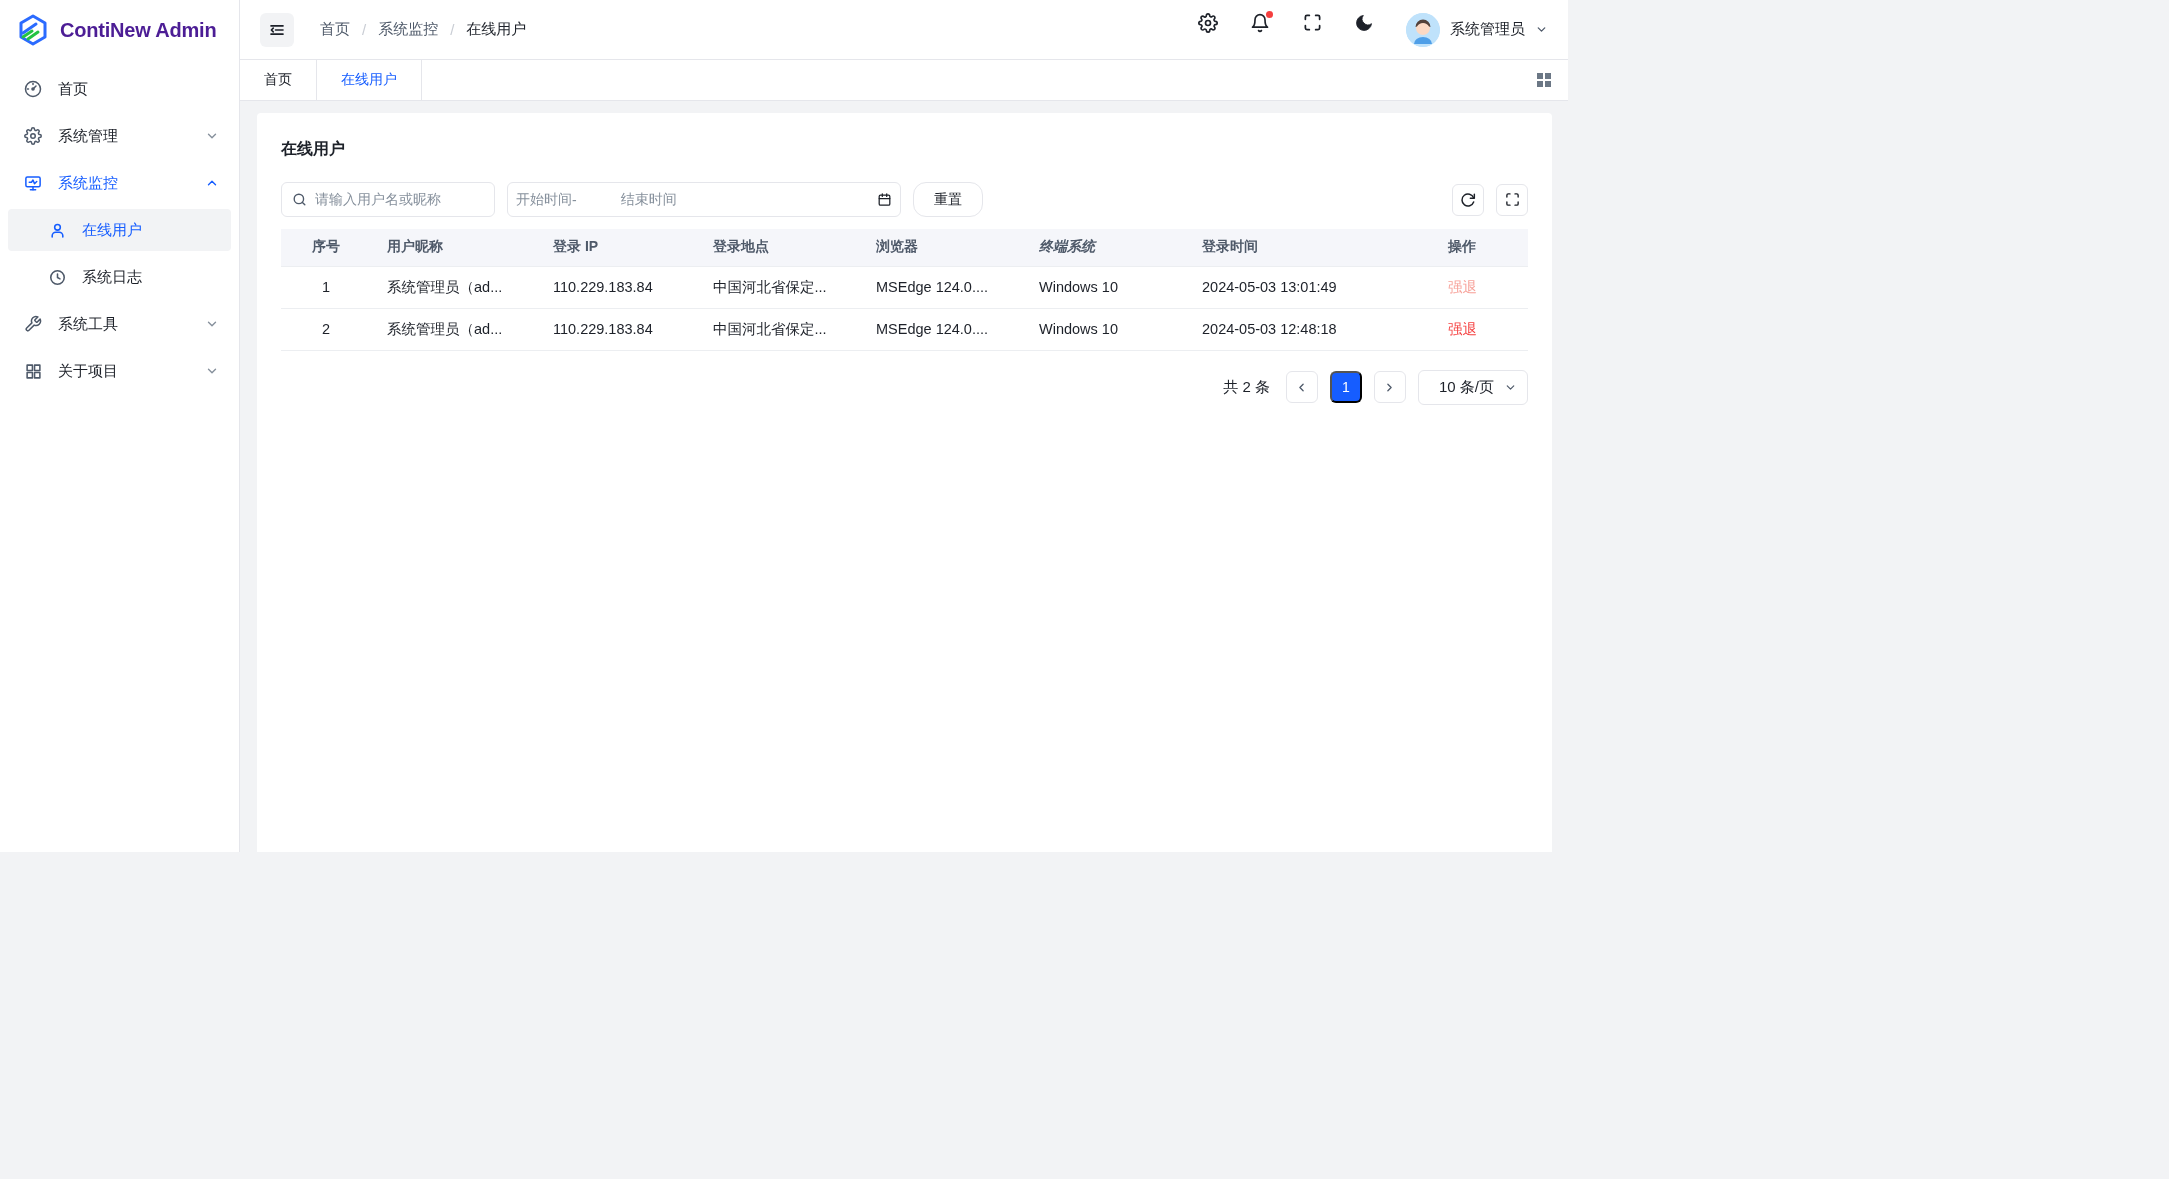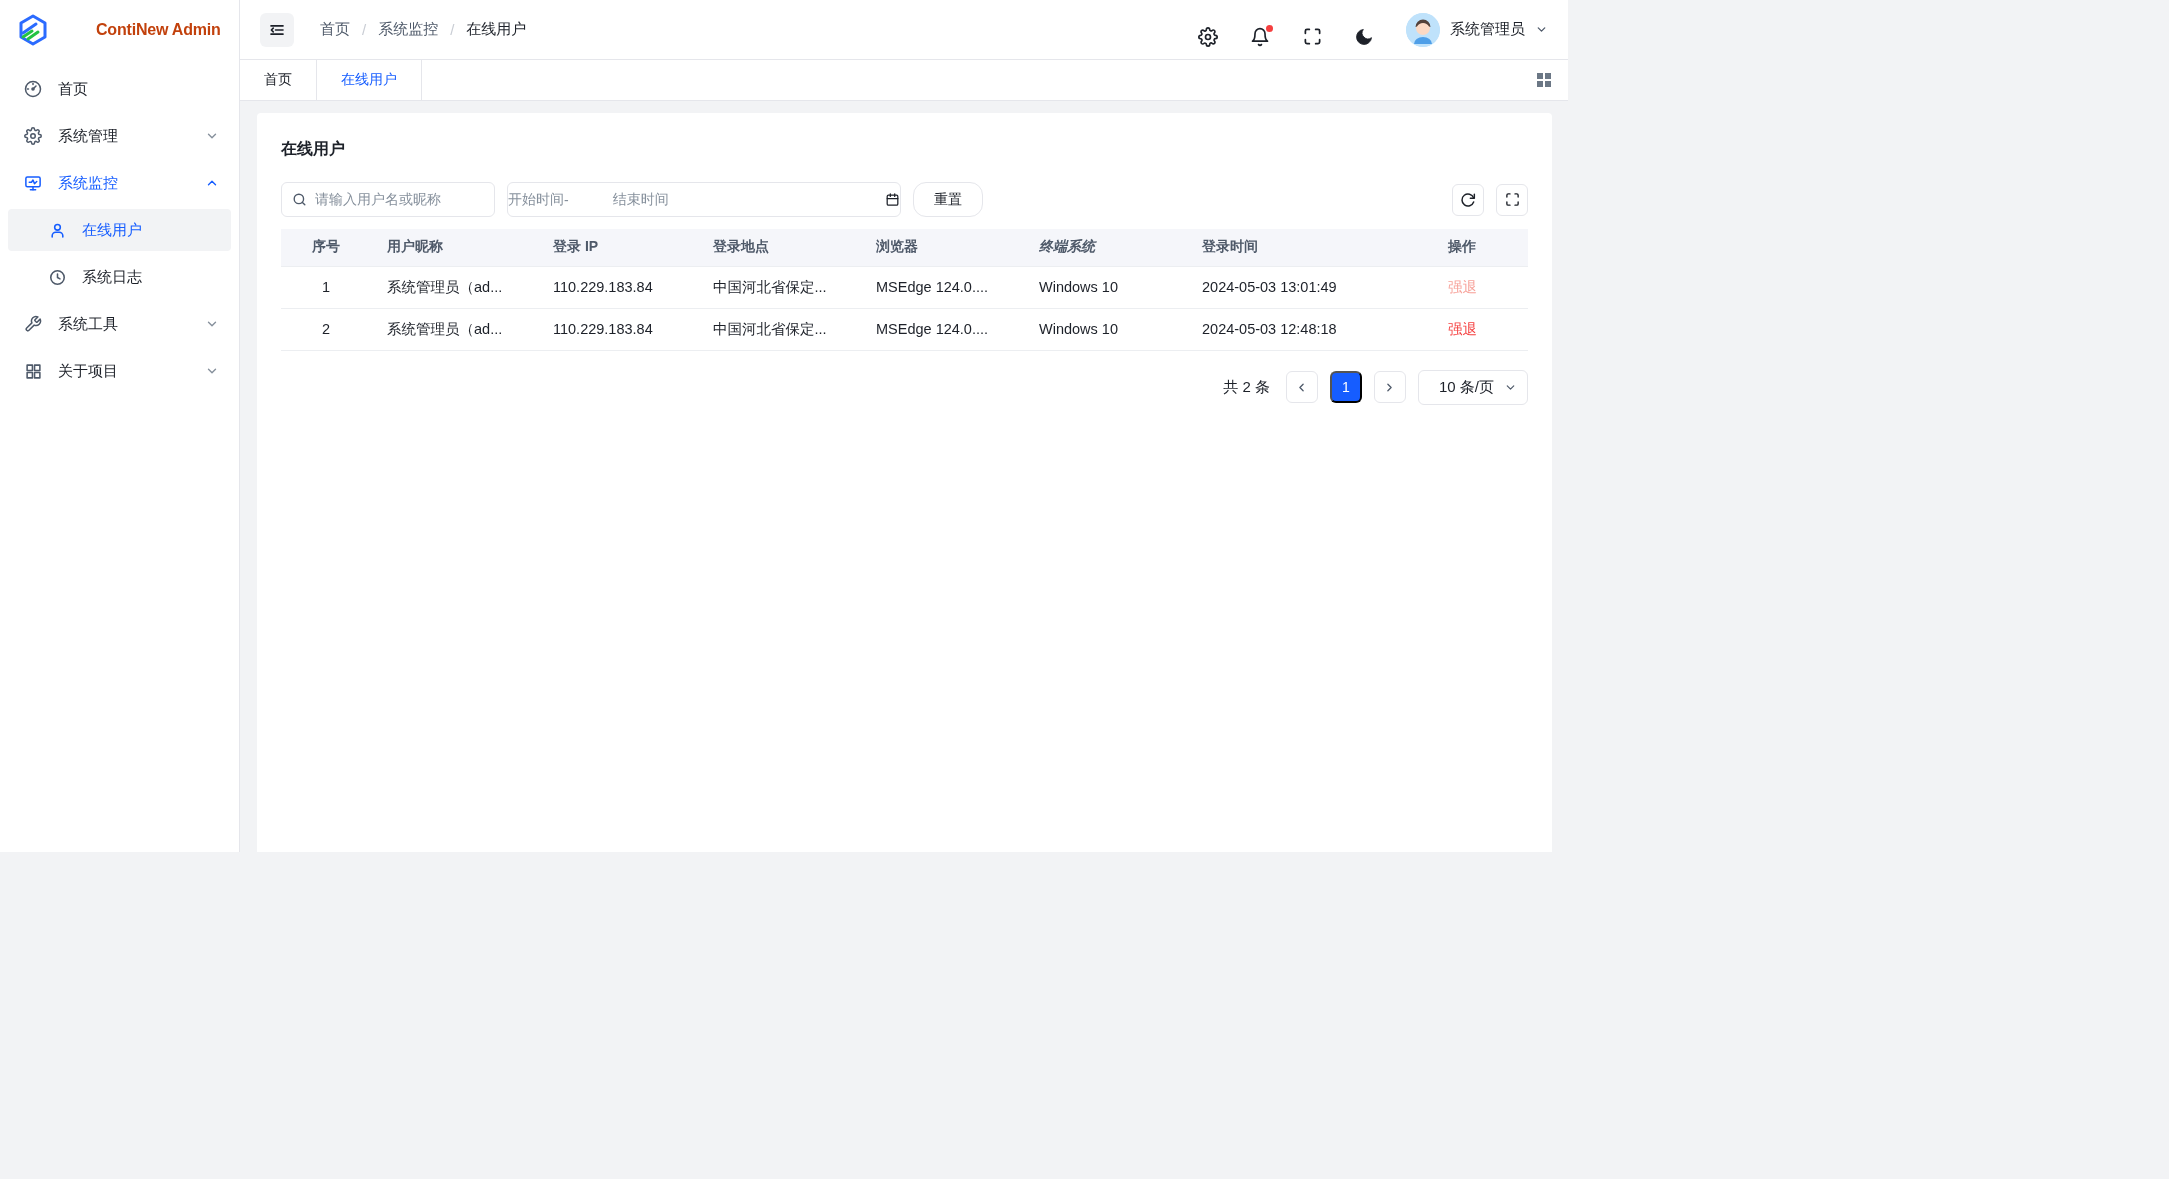--- a/index.html
+++ b/index.html
@@ -3,21 +3,21 @@
 <meta charset="utf-8">
 <style>
   * { margin:0; padding:0; box-sizing:border-box; }
   html,body { width:1568px; height:852px; overflow:hidden; background:#f2f3f5;
     font-family:"Liberation Sans","DejaVu Sans",sans-serif; color:#1d2129; font-size:14px; }
   .app { display:flex; width:100%; height:100%; }
 
   
   .sidebar { width:240px; min-width:240px; height:100%; background:#fff; border-right:1px solid #e5e6eb; display:flex; flex-direction:column; }
   .logo-row { height:60px; display:flex; align-items:center; padding-left:16px; gap:10px; }
-  .logo-title { font-size:16px; font-weight:700; color:#c2410c; letter-spacing:-0.2px; white-space:nowrap;margin-left:36px; }
+  .logo-title { font-size:20px; font-weight:700; color:#4c1d95; letter-spacing:-0.2px; white-space:nowrap; }
   .side-nav { padding:8px 0 0 0; }
   .menu-item { height:42px; margin:0 8px 5px 8px; border-radius:4px; display:flex; align-items:center; padding:0 12px 0 16px; cursor:pointer; color:#1d2129; }
   .menu-item .mi-icon { width:18px; height:18px; display:flex; align-items:center; justify-content:center; color:#4e5969; }
   .menu-item .mi-label { margin-left:16px; font-size:15px; flex:1; }
   .menu-item .mi-caret { color:#86909c; display:flex; align-items:center; }
   .menu-item.active-parent, .menu-item.active-parent .mi-icon, .menu-item.active-parent .mi-caret { color:#165dff; }
   .submenu-item { height:42px; margin:0 8px 5px 8px; border-radius:4px; display:flex; align-items:center; padding:0 12px 0 40px; cursor:pointer; }
   .submenu-item .mi-icon { width:18px; height:18px; display:flex; align-items:center; justify-content:center; color:#4e5969; }
   .submenu-item .mi-label { margin-left:16px; font-size:15px; }
   .submenu-item.active { background:#f2f3f5; }
@@ -25,21 +25,21 @@
 
   
   .main { flex:1; display:flex; flex-direction:column; min-width:0; }
 
   .topbar { height:60px; background:#fff; display:flex; align-items:center; padding:0 20px 0 20px; border-bottom:1px solid #e5e6eb; }
   .collapse-btn { width:34px; height:34px; border-radius:6px; background:#f2f3f5; border:none; display:flex; align-items:center; justify-content:center; color:#1d2129; cursor:pointer; }
   .breadcrumb { display:flex; align-items:center; margin-left:26px; gap:12px; font-size:15px; }
   .bc-item { color:#4e5969; cursor:pointer; }
   .bc-sep { color:#c9cdd4; }
   .bc-item.current { color:#1d2129; cursor:default; }
-  .topbar-right { margin-left:auto; display:flex; align-items:flex-end; gap:32px; }
+  .topbar-right { margin-left:auto; display:flex; align-items:flex-start; gap:32px; }
   .tb-icon { width:20px; height:20px; display:flex; align-items:center; justify-content:center; color:#1d2129; cursor:pointer; position:relative; }
   .badge-dot { position:absolute; top:-2px; right:-3px; width:7px; height:7px; border-radius:50%; background:#f53f3f; }
   .user-chip { display:flex; align-items:center; gap:10px; cursor:pointer; }
   .avatar { width:34px; height:34px; border-radius:50%; overflow:hidden; background:#bfe2fb; }
   .user-name { font-size:15px; color:#1d2129; }
   .user-caret { color:#4e5969; display:flex; }
 
   .tabbar { height:41px; background:#fff; border-bottom:1px solid #e5e6eb; display:flex; align-items:stretch; }
   .tab { padding:0 24px; display:flex; align-items:center; font-size:14px; color:#1d2129; border-right:1px solid #e5e6eb; cursor:pointer; background:#fff; }
   .tab.active { color:#165dff; }
@@ -48,21 +48,21 @@
 
   
   .content { flex:1; background:#f2f3f5; padding:12px 16px 0 17px; overflow:hidden; }
   .card { background:#fff; border-radius:4px; height:110%; padding:26px 24px 0 24px; }
   .card-title { font-size:16px; font-weight:700; color:#1d2129; }
 
   .toolbar { display:flex; align-items:center; margin-top:22px; gap:12px; }
   .search-box { width:214px; height:35px; border:1px solid #e5e6eb; border-radius:6px; display:flex; align-items:center; padding:0 10px; gap:8px; background:#fff; }
   .search-box .ph { color:#86909c; font-size:14px; }
   .search-box .ico { color:#4e5969; display:flex; }
-  .range-box { width:394px; height:35px; border:1px solid #e5e6eb; border-radius:6px; display:flex; align-items:center; padding:0 0; background:#fff; }
+  .range-box { width:394px; height:35px; border:1px solid #e5e6eb; border-radius:6px; display:flex; align-items:center; padding:0 8px; background:#fff; }
   .range-box .ph { color:#86909c; font-size:14px; }
   .range-box .sep { flex:0 0 auto; color:#86909c; margin:0 44px 0 auto; }
   .range-box .ph.end { flex:1; }
   .range-box .ico { color:#1d2129; display:flex; }
   .reset-btn { height:35px; padding:0 20px; border:1px solid #e5e6eb; border-radius:13px; background:#fff; font-size:14px; color:#1d2129; cursor:pointer; }
   .toolbar-spacer { flex:1; }
   .sq-btn { width:32px; height:32px; border:1px solid #e5e6eb; border-radius:6px; background:#fff; display:flex; align-items:center; justify-content:center; color:#1d2129; cursor:pointer; }
 
   
   table { width:100%; border-collapse:collapse; margin-top:12px; table-layout:fixed; }

